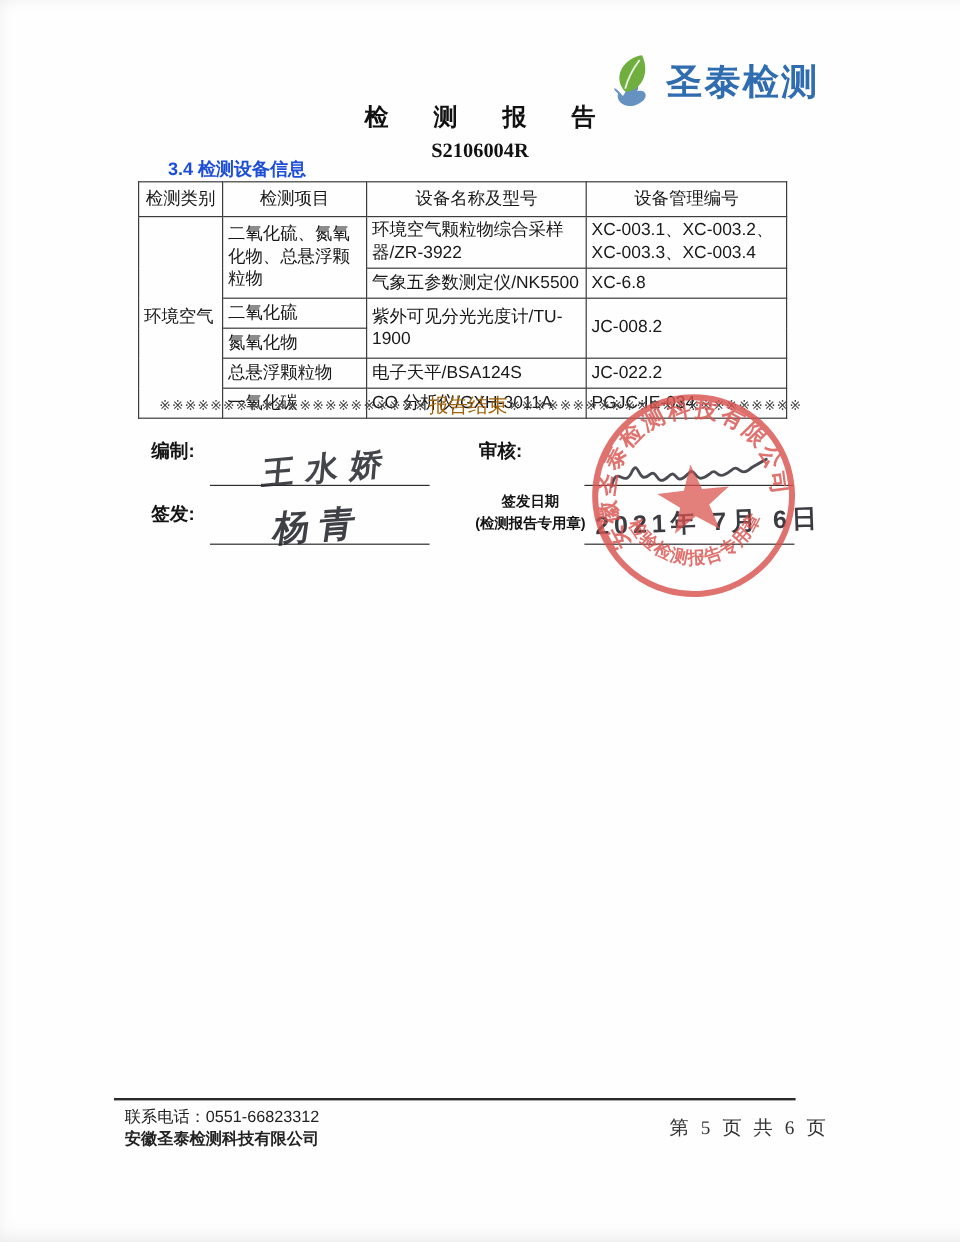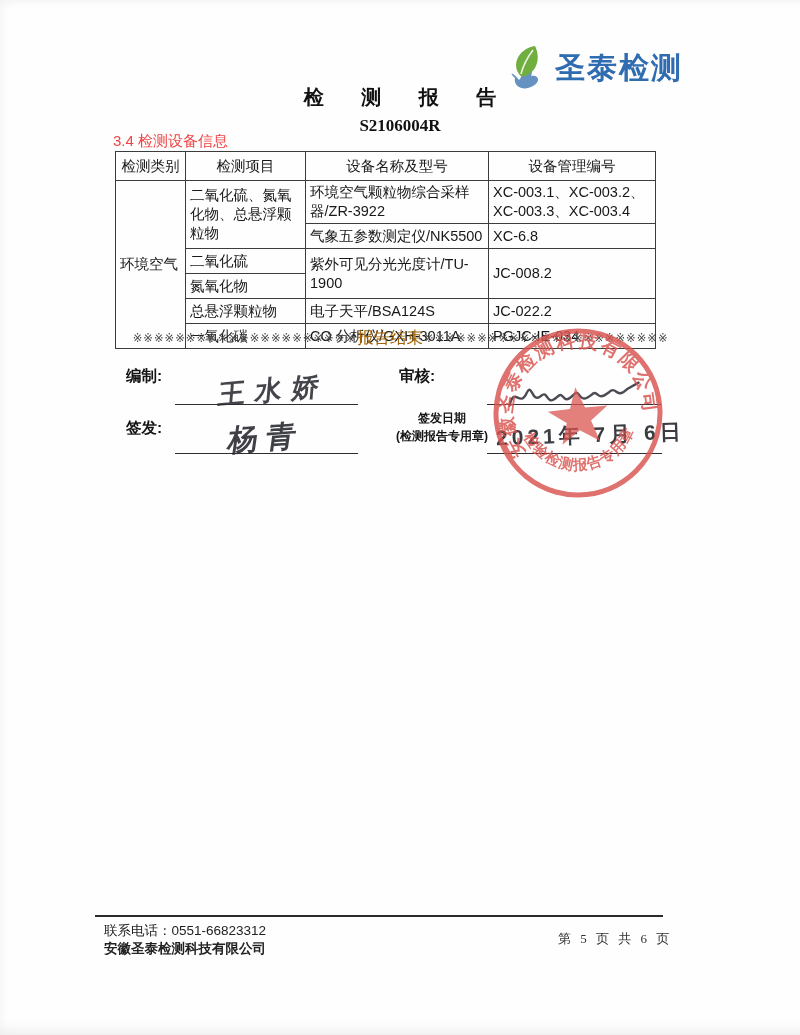--- a/index.html
+++ b/index.html
@@ -10,21 +10,21 @@
     box-shadow:inset -6px 0 14px rgba(0,0,0,0.05), inset 0 -6px 14px rgba(0,0,0,0.04);
     padding-left:40px;
   }
   
   .logo{position:absolute;top:44px;left:505px;display:flex;align-items:center;gap:8px;}
   .logo-text{font-size:30px;font-weight:bold;color:#2f6cb0;letter-spacing:2px;}
   .title{position:absolute;top:84px;left:0;width:800px;text-align:center;
          font-size:20px;font-weight:bold;letter-spacing:16px;text-indent:16px;color:#111;}
   .report-no{position:absolute;top:116px;left:0;width:800px;text-align:center;
          font-family:"Liberation Serif","DejaVu Serif",serif;font-size:17px;font-weight:bold;color:#111;}
-  .section-heading{position:absolute;top:132px;left:113px;font-size:15px;color:#ef4444;}
+  .section-heading{position:absolute;top:132px;left:140px;font-size:15px;color:#1d4ed8;font-weight:bold;}
 
   
   table.devices{position:absolute;top:151px;left:115px;width:540px;border-collapse:collapse;
       font-size:14.5px;color:#181818;table-layout:fixed;}
   table.devices th,table.devices td{border:1.4px solid #3c3c3c;
       vertical-align:middle;padding:2px 4px;line-height:19px;font-weight:normal;margin-left:28px;}
   table.devices th{height:24px;}
   .col1{width:70px;} .col2{width:120px;} .col3{width:183px;} .col4{width:167px;}
   tr.tall td{height:38px;} tr.short td{height:20px;}
 
@@ -48,21 +48,21 @@
   .date-label{position:absolute;font-size:12px;font-weight:bold;color:#141414;text-align:center;}
 
   
   .stamp{position:absolute;top:325px;left:490px;width:176px;height:176px;
          transform:rotate(-6deg);opacity:.82;pointer-events:none;}
 
   
   .footer-rule{position:absolute;top:915px;left:95px;width:568px;border-bottom:2.2px solid #2a2a2a;}
   .footer-phone{position:absolute;top:922px;left:104px;font-size:13.5px;color:#222;}
   .footer-company{position:absolute;top:940px;left:104px;font-size:13.5px;font-weight:bold;color:#222;}
-  .footer-page{position:absolute;top:930px;left:558px;font-size:13px;letter-spacing:3px;
+  .footer-page{position:absolute;top:930px;left:558px;font-size:16px;letter-spacing:3px;
       font-family:"Liberation Serif","DejaVu Serif",serif;color:#333;}
 </style>
 </head>
 <body>
 
 <div id="page">
 
   <div class="logo">
     <svg width="42" height="48" viewBox="0 0 42 48">
       <path d="M10 34 C2 26 10 30 14 36 C20 30 14 22 22 26 C18 16 30 24 26 32 C34 30 36 38 28 42 C18 48 8 42 10 34 Z" fill="#4a7fb5" opacity="0.85"></path>

